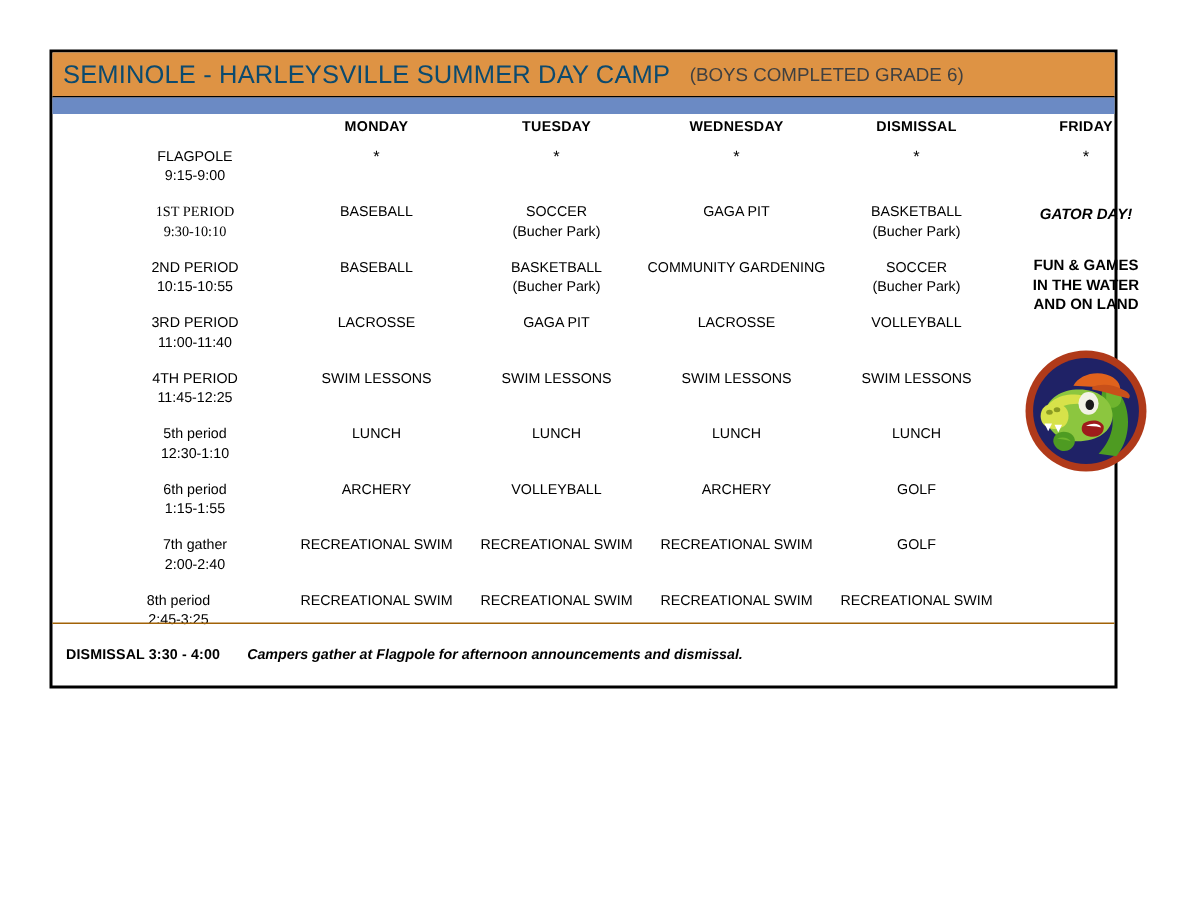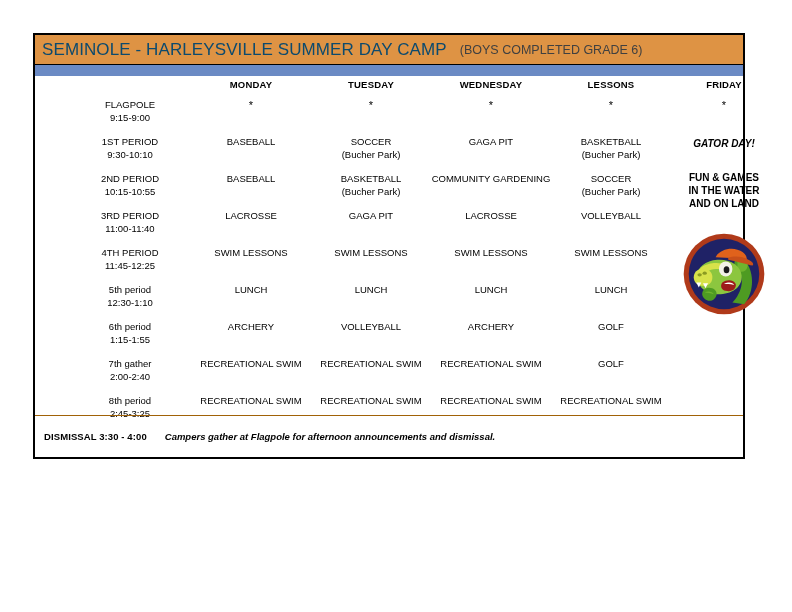--- a/index.html
+++ b/index.html
@@ -170,21 +170,21 @@
     <span id="title-main">SEMINOLE - HARLEYSVILLE SUMMER DAY CAMP</span>
     <span id="title-sub">(BOYS COMPLETED GRADE 6)</span>
   </div>
 
   <div id="blue-strip"></div>
 
   <div id="day-header">
       <div class="day-label" style="left: 216px;">MONDAY</div>
       <div class="day-label" style="left: 336px;">TUESDAY</div>
       <div class="day-label" style="left: 456px;">WEDNESDAY</div>
-      <div class="day-label" style="left: 576px;">LESSONS</div>
+      <div class="day-label" style="left: 576px;">DISMISSAL</div>
       <div class="day-label" style="left: 689px;">FRIDAY</div>
     </div>
 
   <div id="rows-area">
 
     <div id="gator-logo" style="left: 647px; top: 137px;">
       <svg viewBox="0 0 100 100" width="84" height="84" aria-hidden="true">
         <circle cx="50" cy="50" r="48" fill="#b03a1a"></circle>
         <circle cx="50" cy="50" r="42" fill="#1f2266"></circle>
         <g>
@@ -230,21 +230,21 @@
 
   <div class="sched-row" style="top: 4px;">
         <div class="cell period-cell" style="left: 95px;"><span>FLAGPOLE</span><span class="line2">9:15-9:00</span></div>
         <div class="cell star-cell" style="left: 216px;"><span>*</span></div>
         <div class="cell star-cell" style="left: 336px;"><span>*</span></div>
         <div class="cell star-cell" style="left: 456px;"><span>*</span></div>
         <div class="cell star-cell" style="left: 576px;"><span>*</span></div>
         <div class="cell star-cell" style="left: 689px;"><span>*</span></div>
       </div>
       <div class="sched-row" style="top: 41px;">
-        <div class="cell period-cell" style="left: 95px;"><span>1ST PERIOD</span><span class="line2">9:30-10:10</span></div>
+        <div class="cell period-cell" style="left: 95px; font-family: Liberation Serif, serif;"><span>1ST PERIOD</span><span class="line2">9:30-10:10</span></div>
         <div class="cell" style="left: 216px;"><span>BASEBALL</span></div>
         <div class="cell" style="left: 336px;"><span>SOCCER</span><span class="line2">(Bucher Park)</span></div>
         <div class="cell" style="left: 456px;"><span>GAGA PIT</span></div>
         <div class="cell" style="left: 576px;"><span>BASKETBALL</span><span class="line2">(Bucher Park)</span></div>
       </div>
       <div class="sched-row" style="top: 78px;">
         <div class="cell period-cell" style="left: 95px;"><span>2ND PERIOD</span><span class="line2">10:15-10:55</span></div>
         <div class="cell" style="left: 216px;"><span>BASEBALL</span></div>
         <div class="cell" style="left: 336px;"><span>BASKETBALL</span><span class="line2">(Bucher Park)</span></div>
         <div class="cell" style="left: 456px;"><span>COMMUNITY GARDENING</span></div>
@@ -279,21 +279,21 @@
         <div class="cell" style="left: 576px;"><span>GOLF</span></div>
       </div>
       <div class="sched-row" style="top: 263px;">
         <div class="cell period-cell" style="left: 95px;"><span>7th gather</span><span class="line2">2:00-2:40</span></div>
         <div class="cell" style="left: 216px;"><span>RECREATIONAL SWIM</span></div>
         <div class="cell" style="left: 336px;"><span>RECREATIONAL SWIM</span></div>
         <div class="cell" style="left: 456px;"><span>RECREATIONAL SWIM</span></div>
         <div class="cell" style="left: 576px;"><span>GOLF</span></div>
       </div>
       <div class="sched-row" style="top: 300px;">
-        <div class="cell period-cell" style="left: 95px;"><span>8th period</span><span class="line2">2:45-3:25</span></div>
+        <div class="cell period-cell" style="left: 84px;"><span>8th period</span><span class="line2">2:45-3:25</span></div>
         <div class="cell" style="left: 216px;"><span>RECREATIONAL SWIM</span></div>
         <div class="cell" style="left: 336px;"><span>RECREATIONAL SWIM</span></div>
         <div class="cell" style="left: 456px;"><span>RECREATIONAL SWIM</span></div>
         <div class="cell" style="left: 576px;"><span>RECREATIONAL SWIM</span></div>
       </div>
     </div>
 
   <div id="dismissal-bar">
     <span id="dismissal-label">DISMISSAL 3:30 - 4:00</span>
     <span id="dismissal-note">Campers gather at Flagpole for afternoon announcements and dismissal.</span>

